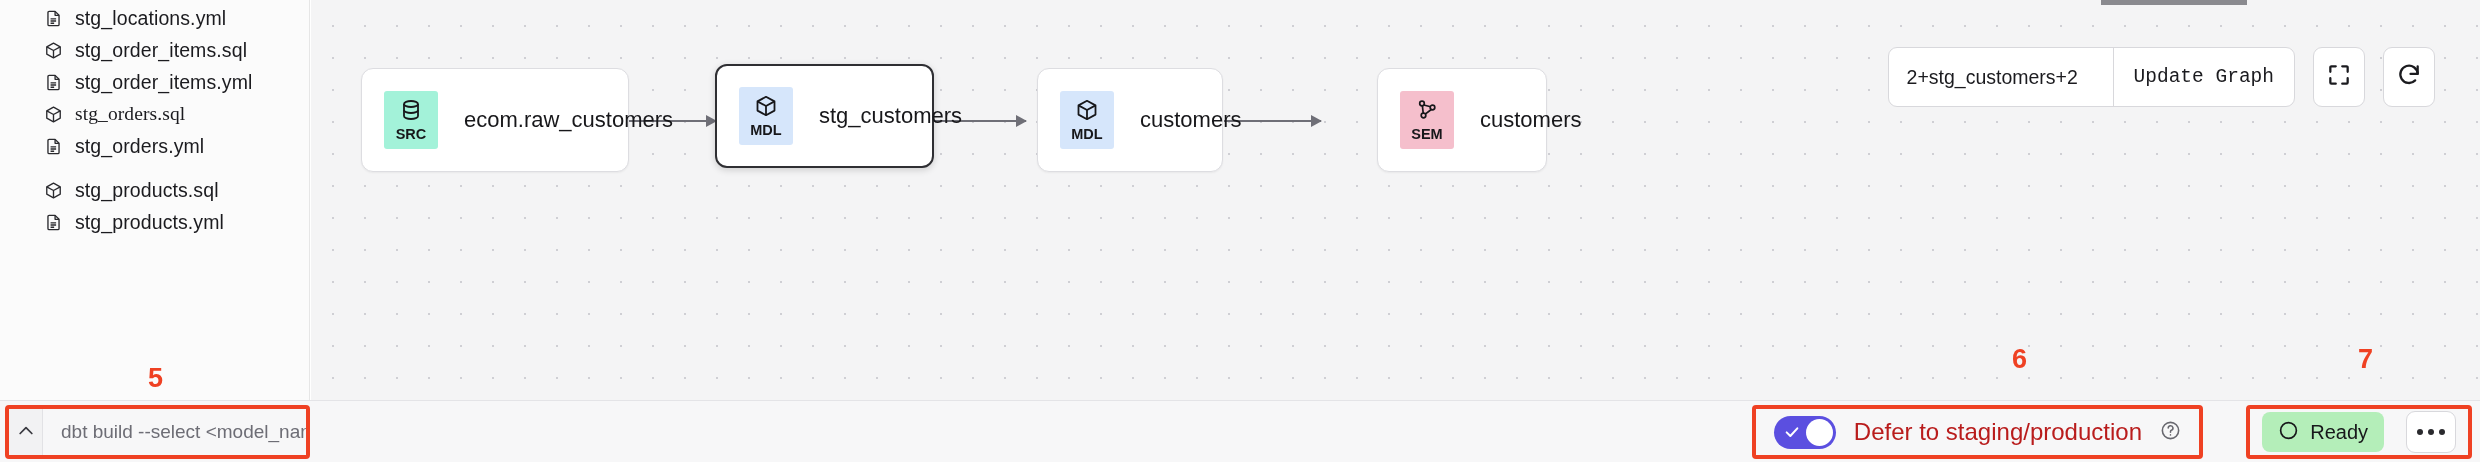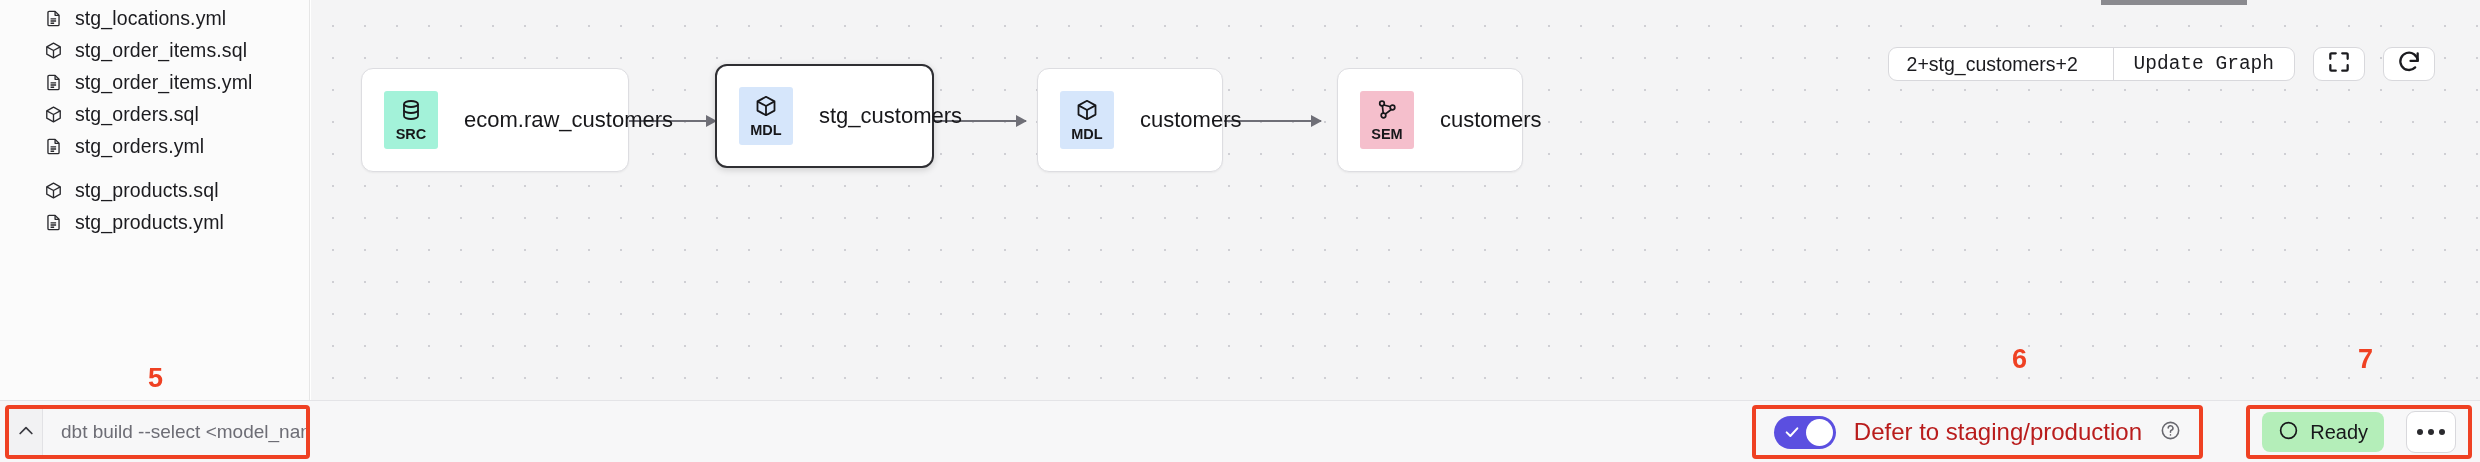--- a/index.html
+++ b/index.html
@@ -41,21 +41,21 @@
   }
   #tab-indicator {
     position: absolute; left: 1790px; top: 0px;
     width: 146px; height: 5px;
     background: #8a8a8f;
   }
 
   
   #graph-toolbar {
     position: absolute; right: 45px; top: 47px;
-    display: flex; align-items: stretch; gap: 18px; height: 34px;
+    display: flex; align-items: stretch; gap: 18px; height: 60px;
   }
   .tb-group {
     display: flex; align-items: stretch;
     background: #ffffff; border: 1px solid #d8d8dc;
     border-radius: 9px; overflow: hidden;
   }
   #graph-selector-input {
     border: none; outline: none; background: transparent;
     padding: 0 18px; width: 224px;
     font-family: "Liberation Sans", sans-serif;
@@ -212,21 +212,21 @@
         <div class="file-row" style="margin-top: 0px;">
           <span style="width: 19px; height: 19px; display: block;">
             <svg class="file-ico" viewBox="0 0 24 24" fill="none" stroke="#2a2a2e" stroke-width="1.7" stroke-linejoin="round">
               <path d="M14 3H6.5A1.5 1.5 0 0 0 5 4.5v15A1.5 1.5 0 0 0 6.5 21h11a1.5 1.5 0 0 0 1.5-1.5V8z"></path>
               <path d="M14 3v5h5"></path>
               <path d="M8.3 12.4h7M8.3 15.2h7M8.3 18h4.5"></path>
             </svg>
           </span>
           <span class="file-label">stg_order_items.yml</span>
         </div>
-        <div class="file-row" style="margin-top: 0px;">
+        <div class="file-row" style="margin-top: 0px; font-family: Liberation Serif, serif;">
           <span style="width: 19px; height: 19px; display: block;">
             <svg class="file-ico" viewBox="0 0 24 24" fill="none" stroke="#2a2a2e" stroke-width="1.7" stroke-linejoin="round">
               <path d="M12 2.8 20.5 7.4v9.2L12 21.2 3.5 16.6V7.4z"></path>
               <path d="M3.5 7.4 12 12l8.5-4.6M12 12v9.2"></path>
             </svg>
           </span>
           <span class="file-label">stg_orders.sql</span>
         </div>
         <div class="file-row" style="margin-top: 0px;">
           <span style="width: 19px; height: 19px; display: block;">
@@ -326,21 +326,21 @@
           <svg width="24" height="24" viewBox="0 0 24 24" fill="none" stroke="#17171a" stroke-width="1.8" stroke-linejoin="round">
             <path d="M12 2.8 20.5 7.4v9.2L12 21.2 3.5 16.6V7.4z"></path>
             <path d="M3.5 7.4 12 12l8.5-4.6M12 12v9.2"></path>
           </svg>
         </span>
         <span class="bt">MDL</span>
       </div>
       <span class="node-title">customers</span>
     </div>
 
-    <div class="node" style="left:1026px; top:68px; width:186px;">
+    <div class="node" style="left:1066px; top:68px; width:170px;">
       <div class="node-badge" style="background:#f5bfcc;">
         <span>
           <svg width="24" height="24" viewBox="0 0 24 24" fill="none" stroke="#17171a" stroke-width="1.7">
             <circle cx="7" cy="5.5" r="2.3"></circle>
               <circle cx="17.5" cy="9.5" r="2.3"></circle>
               <circle cx="8.5" cy="17.5" r="2.3"></circle>
             <path d="M8.8 7 15.6 8.8M7.4 7.8 8.2 15.2M16.3 11.5 10.2 16.2"></path>
           </svg>
         </span>
         <span class="bt">SEM</span>

